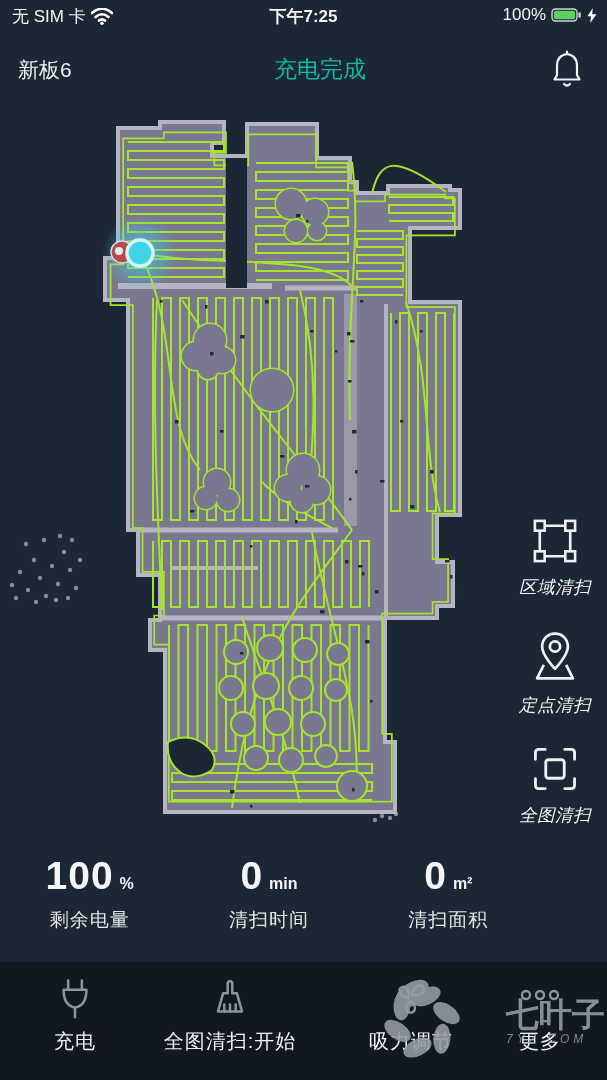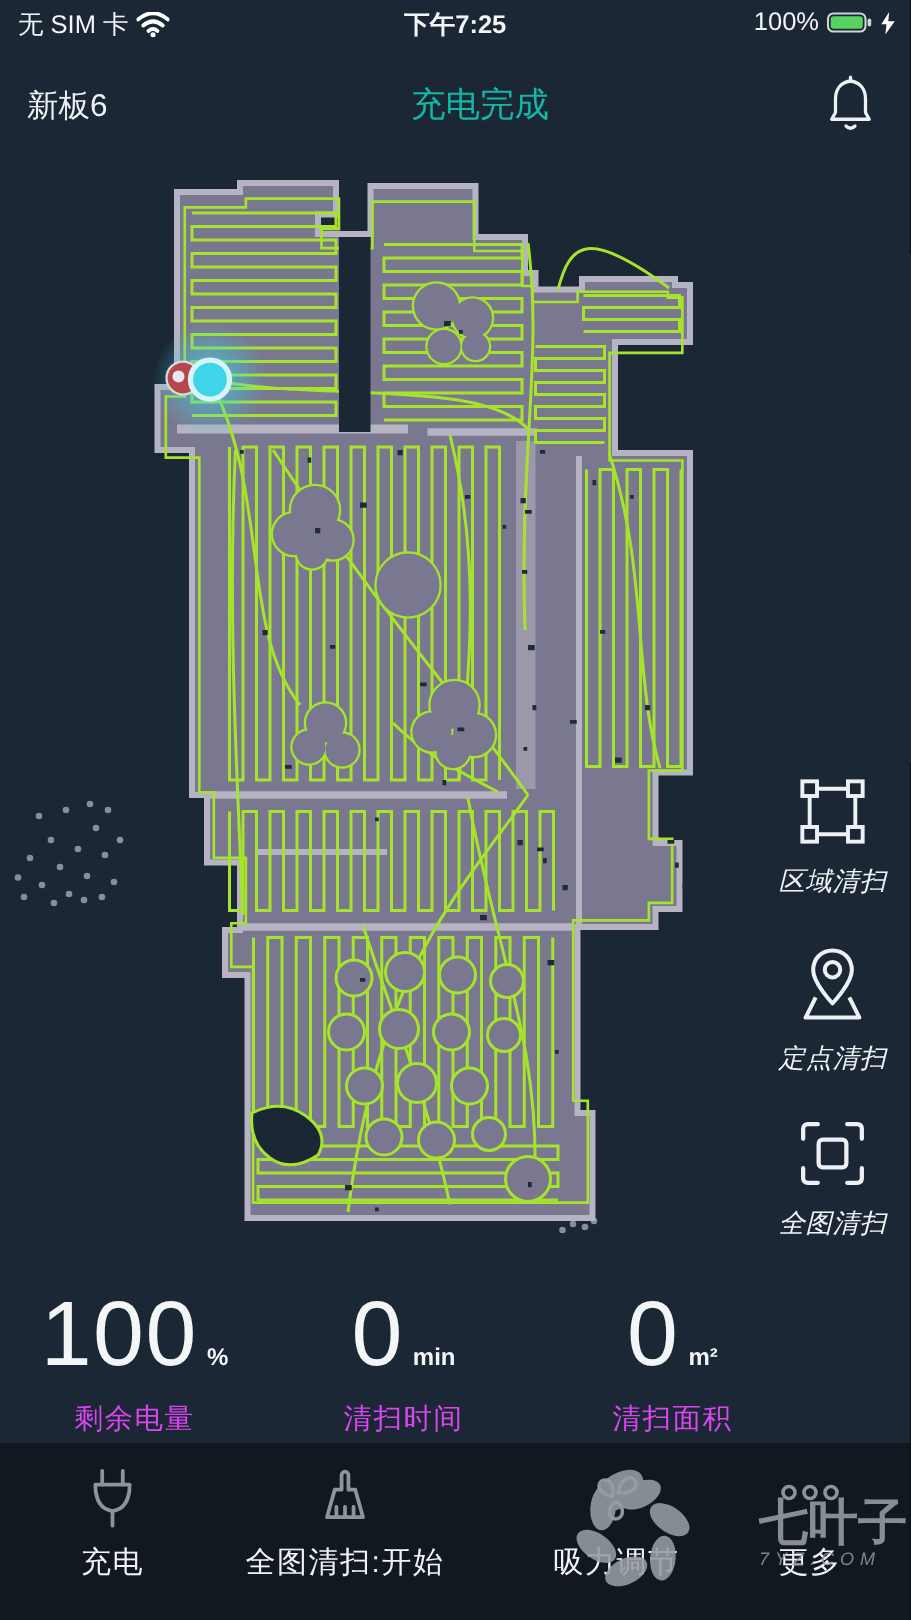--- a/index.html
+++ b/index.html
@@ -20,23 +20,23 @@
   .bell{position:absolute;right:20px;top:4px;width:40px;height:44px;cursor:pointer;}
   
   .action{position:absolute;left:507px;width:96px;text-align:center;z-index:6;cursor:pointer;font-style:italic;}
   .action .ic{display:flex;justify-content:center;}
   .action .lbl{margin-top:9px;font-size:17.5px;color:#f2f4f6;letter-spacing:.5px;}
   
   .stats{position:absolute;top:854px;left:0;width:538px;display:grid;
     grid-template-columns:1fr 1fr 1fr;z-index:6;}
   .stat{text-align:center;}
   .stat .vrow{display:flex;justify-content:center;align-items:baseline;}
-  .stat .val{font-size:61px;font-weight:400;letter-spacing:1px;}
+  .stat .val{font-size:39px;font-weight:700;letter-spacing:1px;}
   .stat .unit{font-size:16px;font-weight:700;margin-left:6px;}
-  .stat .slbl{margin-top:9px;font-size:19px;color:#d946ef;letter-spacing:1px;}
+  .stat .slbl{margin-top:9px;font-size:19px;color:#e5e5e5;letter-spacing:1px;}
   
   .bottom-bar{position:absolute;left:0;bottom:0;width:100%;height:118px;background:#12181f;z-index:5;}
   .nav-item{position:absolute;text-align:center;cursor:pointer;}
   .nav-item .nic{height:48px;display:flex;align-items:center;justify-content:center;}
   .nav-item .nlbl{margin-top:4px;font-size:20px;color:#f0f2f5;letter-spacing:1px;white-space:nowrap;}
   #nav-0{left:30px;width:90px;top:14px;}
   #nav-1{left:140px;width:180px;top:14px;}
   #nav-2{left:330px;width:162px;top:14px;}
   #nav-3{left:495px;width:90px;top:14px;}
   

